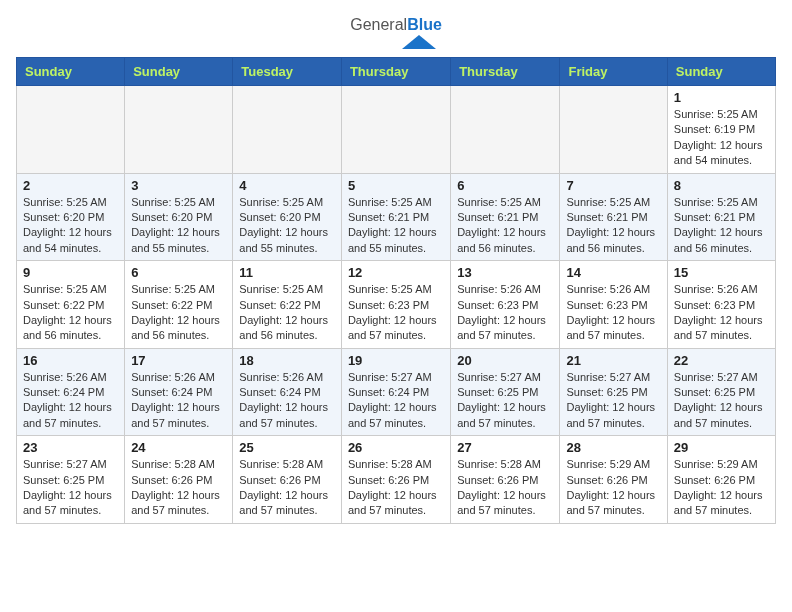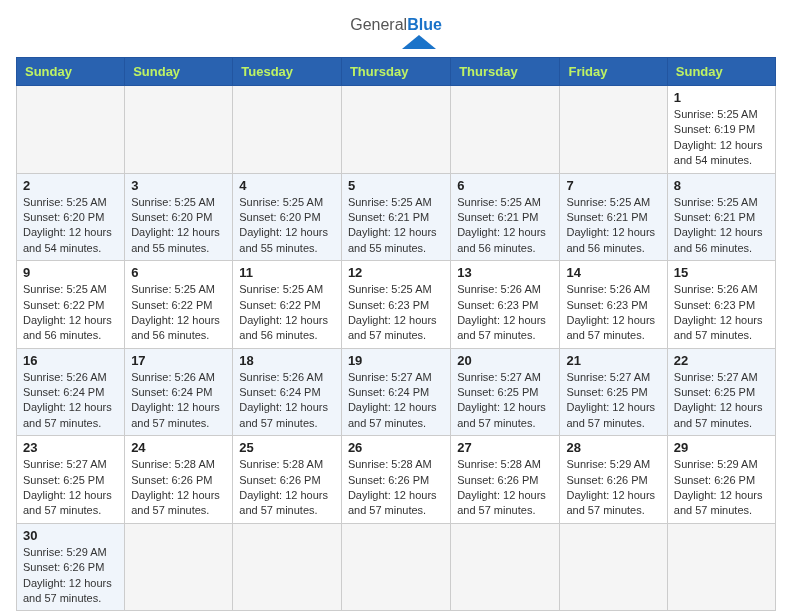--- a/index.html
+++ b/index.html
@@ -299,28 +299,14 @@
 Sunset: 6:26 PM
 Daylight: 12 hours and 57 minutes.</div>
         </td>
         <td>
           <span class="day-number">29</span>
           <div class="day-info" style="white-space: pre-line;">Sunrise: 5:29 AM
 Sunset: 6:26 PM
 Daylight: 12 hours and 57 minutes.</div>
         </td>
       </tr>
-      <tr>
-        <td>
-          <span class="day-number">30</span>
-          <div class="day-info" style="white-space: pre-line;">Sunrise: 5:29 AM
-Sunset: 6:26 PM
-Daylight: 12 hours and 57 minutes.</div>
-        </td>
-        <td class="empty"></td>
-        <td class="empty"></td>
-        <td class="empty"></td>
-        <td class="empty"></td>
-        <td class="empty"></td>
-        <td class="empty"></td>
-      </tr>
     </tbody>
 </table>
 
 </body></html>

